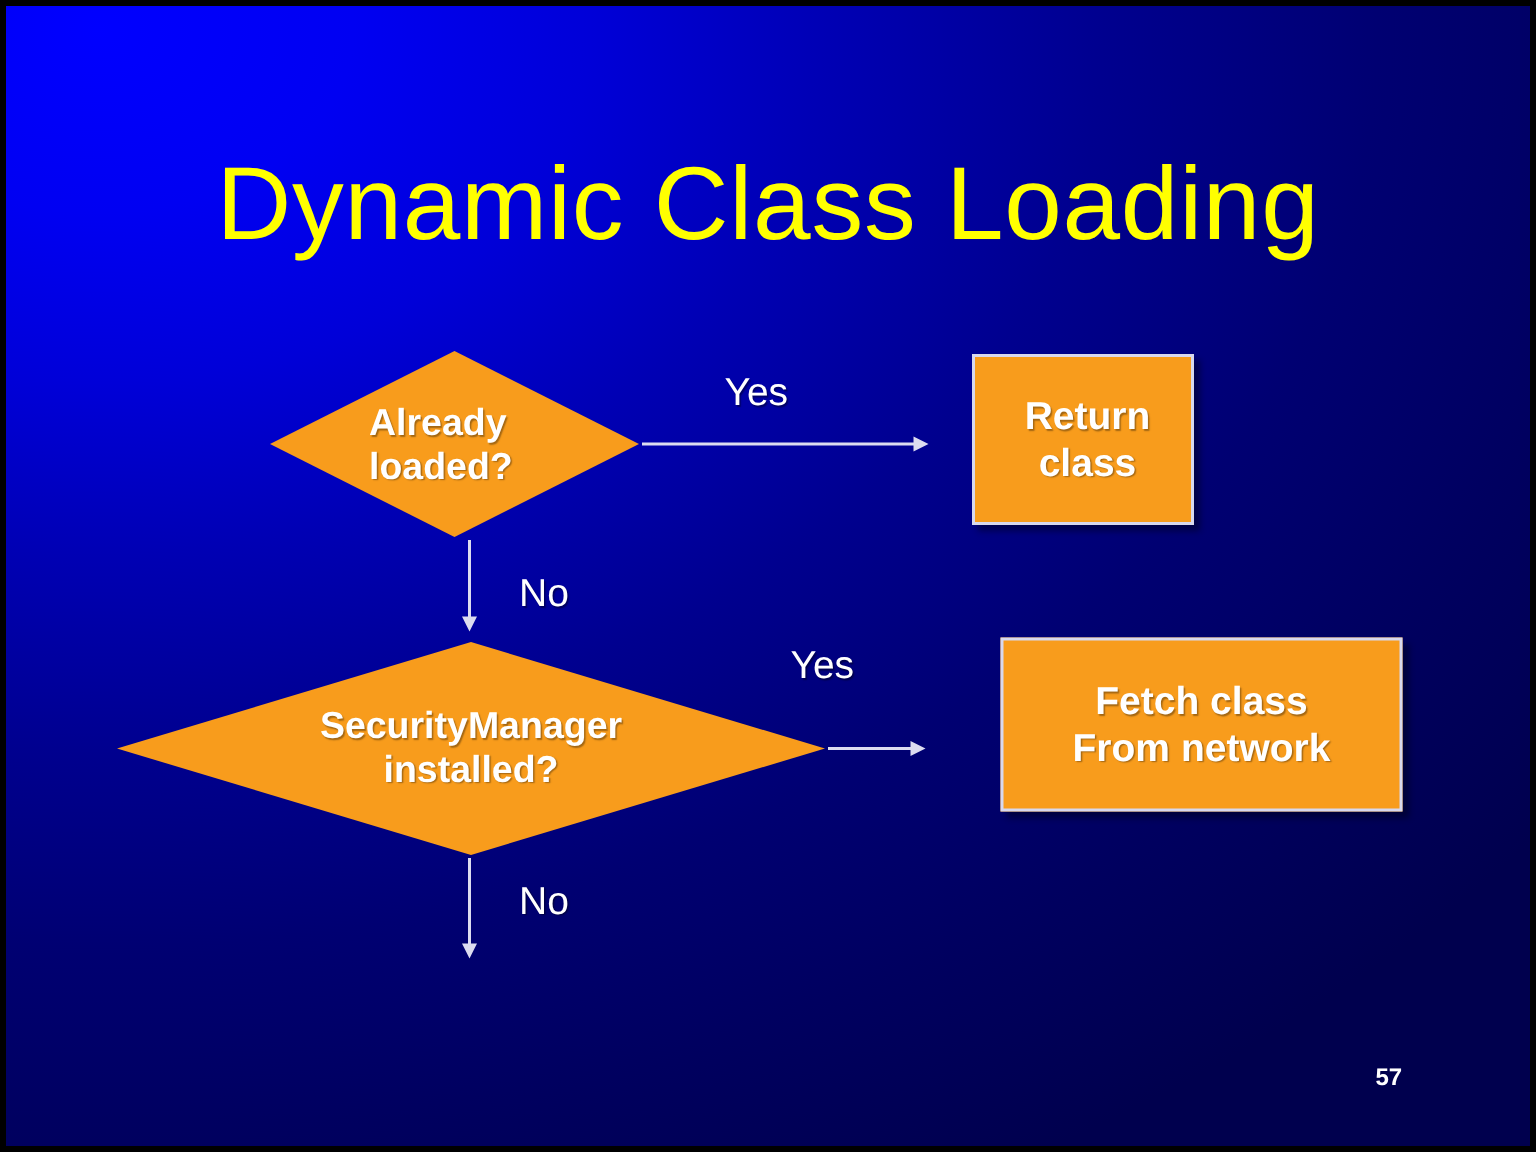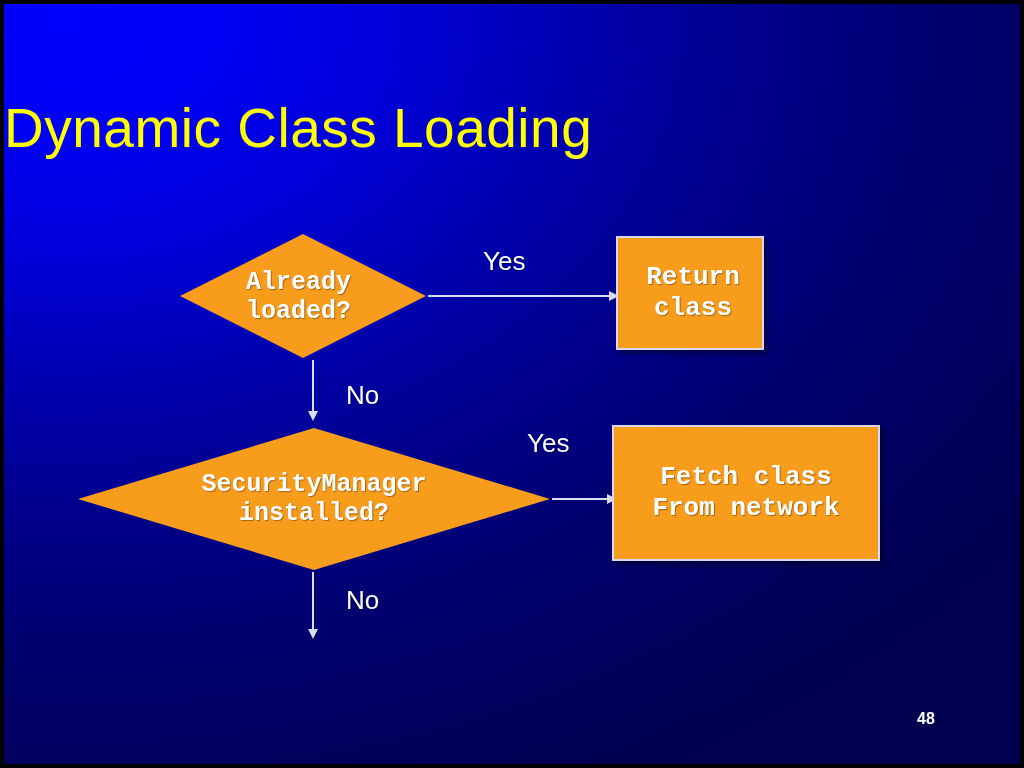--- a/index.html
+++ b/index.html
@@ -35,67 +35,68 @@
         #000060 84%,
         #00004e 100%);
   }
 
   
   #title {
     position: absolute;
     left: 0;
     top: 96px;
     width: 1016px;
+    text-align: center;
     color: #ffff00;
-    font-size: 55px;
+    font-size: 69px;
     font-weight: 400;
     letter-spacing: 0.5px;
     line-height: 1.05;
     white-space: nowrap;
   }
 
   
   .node-text {
     color: #ffffff;
     font-weight: bold;
     text-shadow: 1px 1px 1px rgba(0,0,0,0.35);
     white-space: pre-line;
     line-height: 1.18;
-    font-family: Liberation Mono, monospace;
   }
 
   
   .box {
     position: absolute;
     background: #f89c1c;
     border: 2px solid #d8d8ee;
     box-sizing: border-box;
     box-shadow: 4px 4px 4px rgba(0,0,20,0.45);
     display: flex;
     align-items: center;
     justify-content: center;
+    margin-left: 32px;
   }
 
   #box-return-class {
     left: 612px;
     top: 232px;
     width: 148px;
     height: 114px;
   }
   #box-return-class .node-text {
     font-size: 26px;
     text-align: center;
     padding-left: 6px;
   }
 
   #box-fetch-class {
-    left: 608px;
+    left: 631px;
     top: 421px;
     width: 268px;
-    height: 136px;
+    height: 116px;
   }
   #box-fetch-class .node-text {
     font-size: 26px;
     text-align: center;
   }
 
   #box-throw-exception {
     left: 86px;
     top: 633px;
     width: 632px;
@@ -264,15 +265,15 @@
     <div class="node-text">Fetch class
 From network</div>
   </div>
 
   <div id="arrow-no-2" class="conn-v">
     <div class="head"></div>
   </div>
   <div id="label-no-2" class="edge-label">No</div>
 
 
-  <div id="footer-page">48</div>
+  <div id="footer-page">57</div>
 
 </div>
 
 </body></html>

